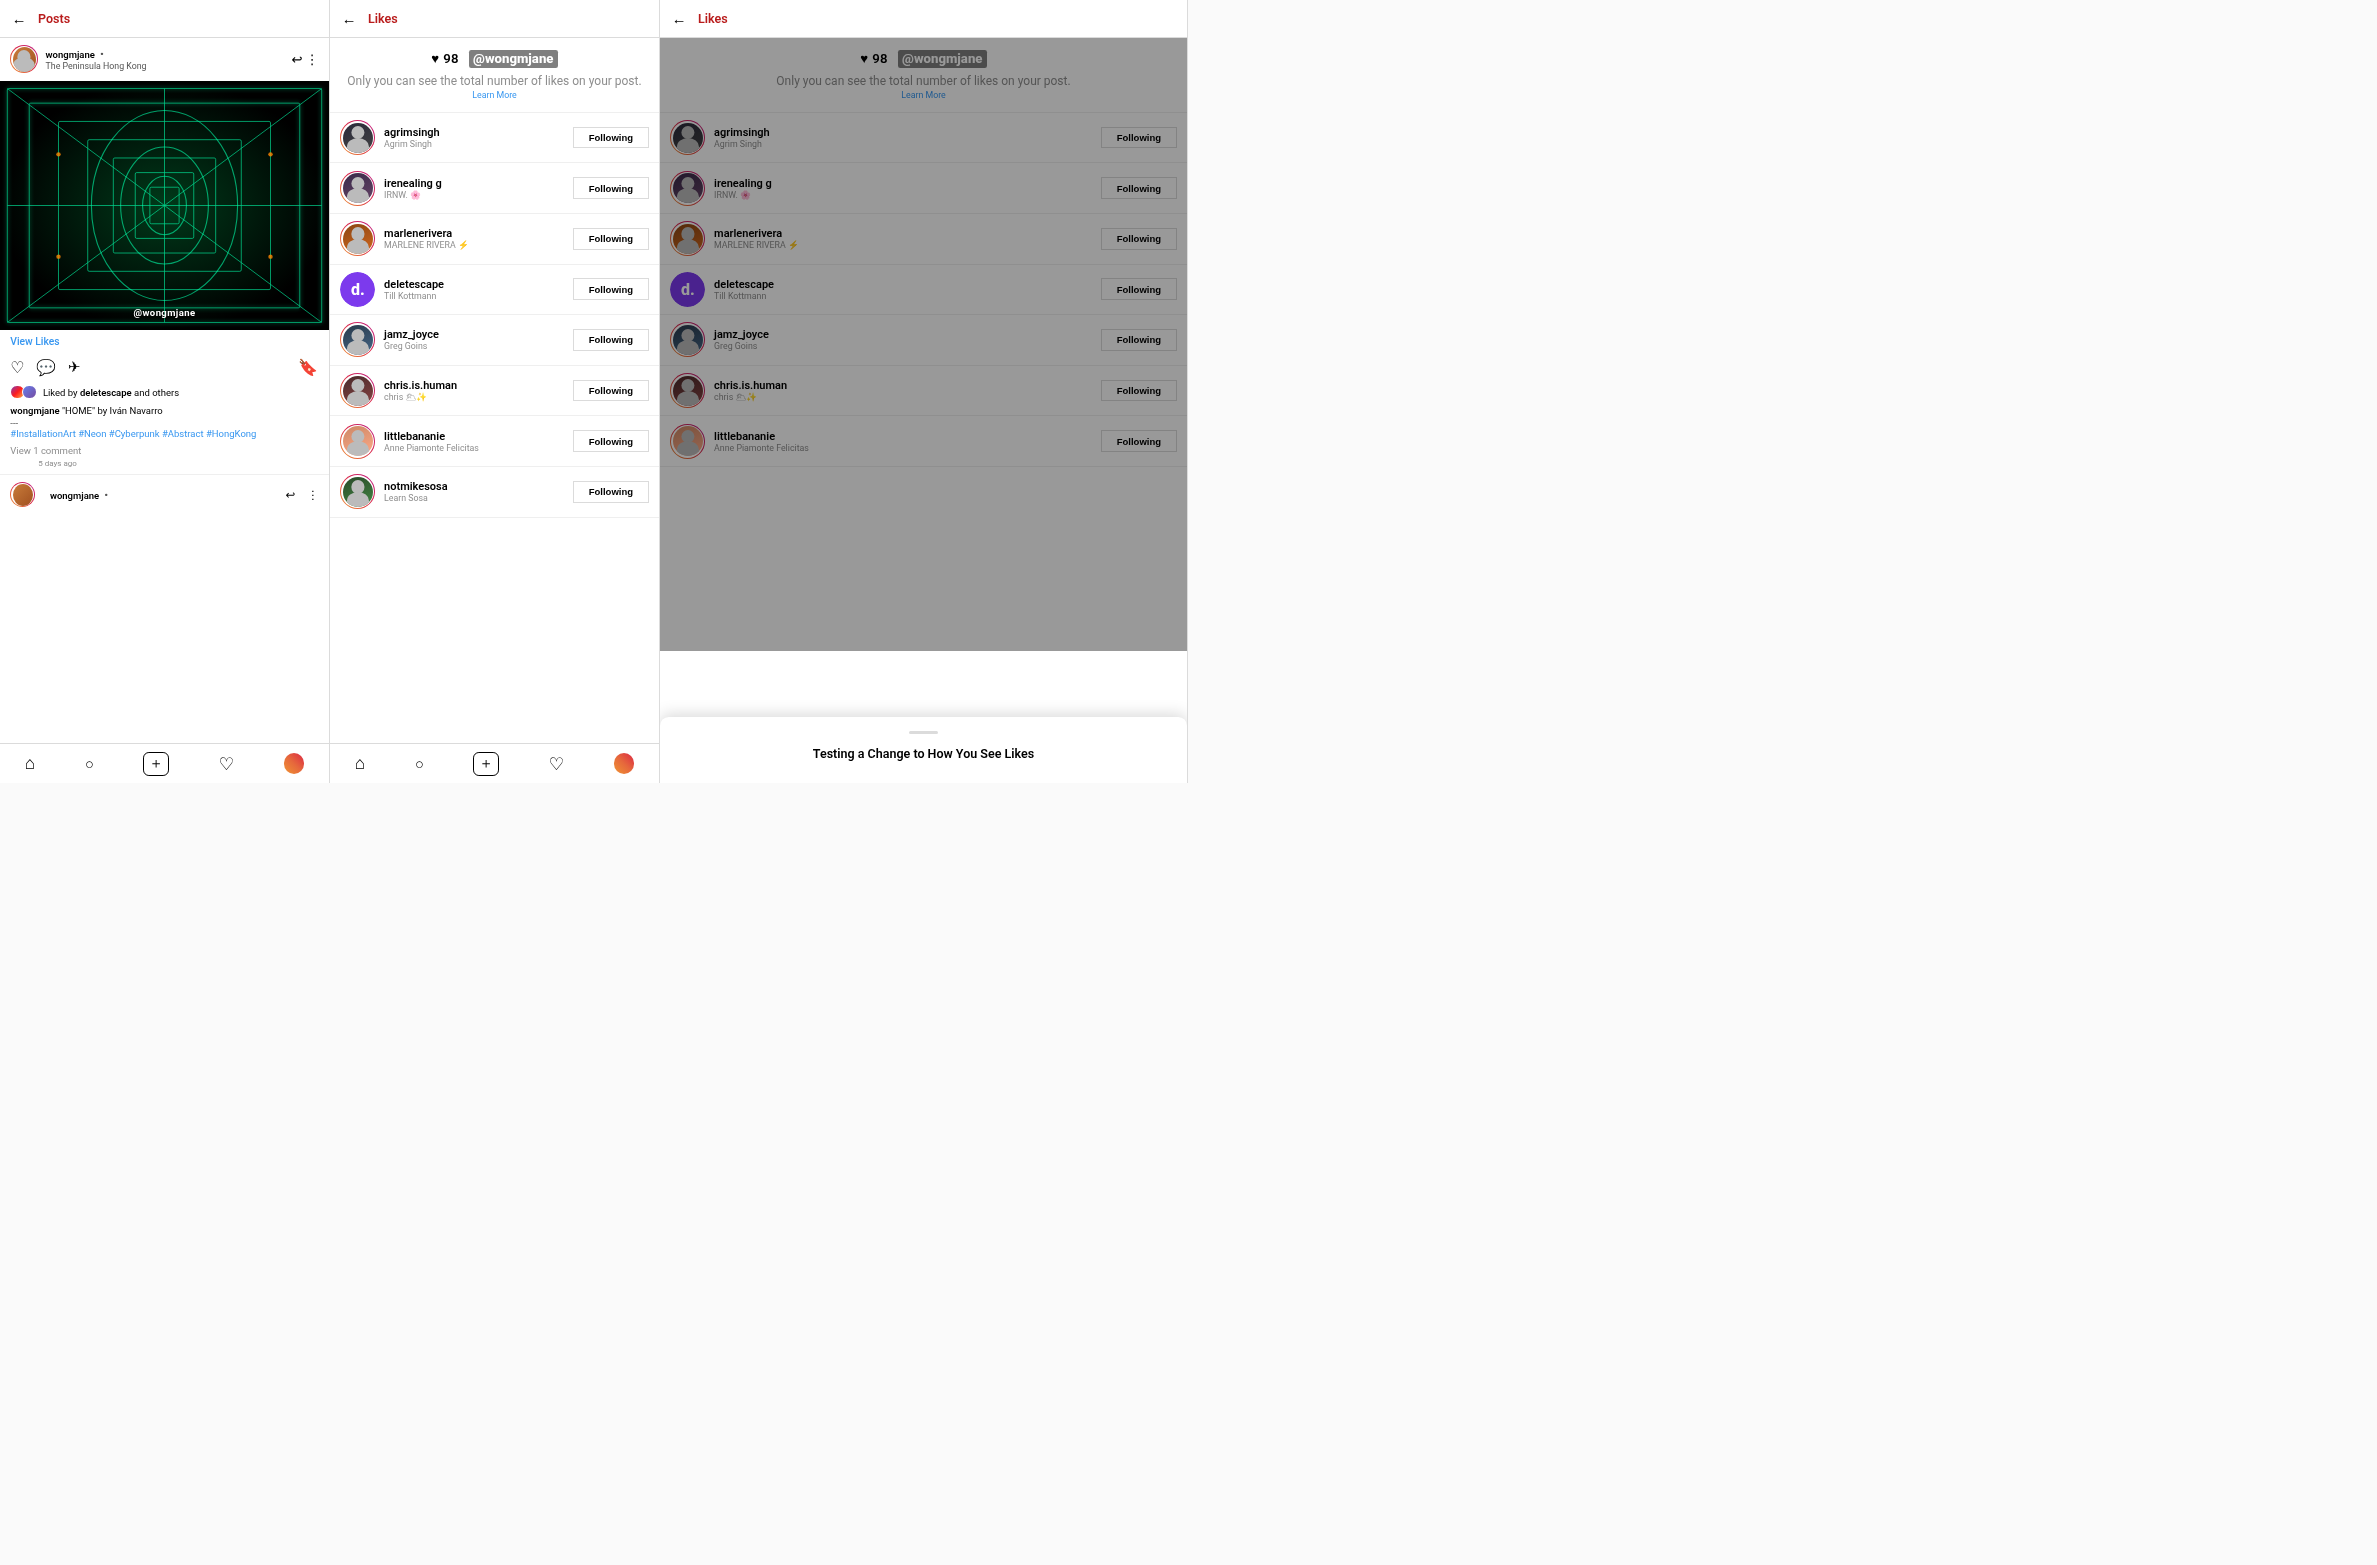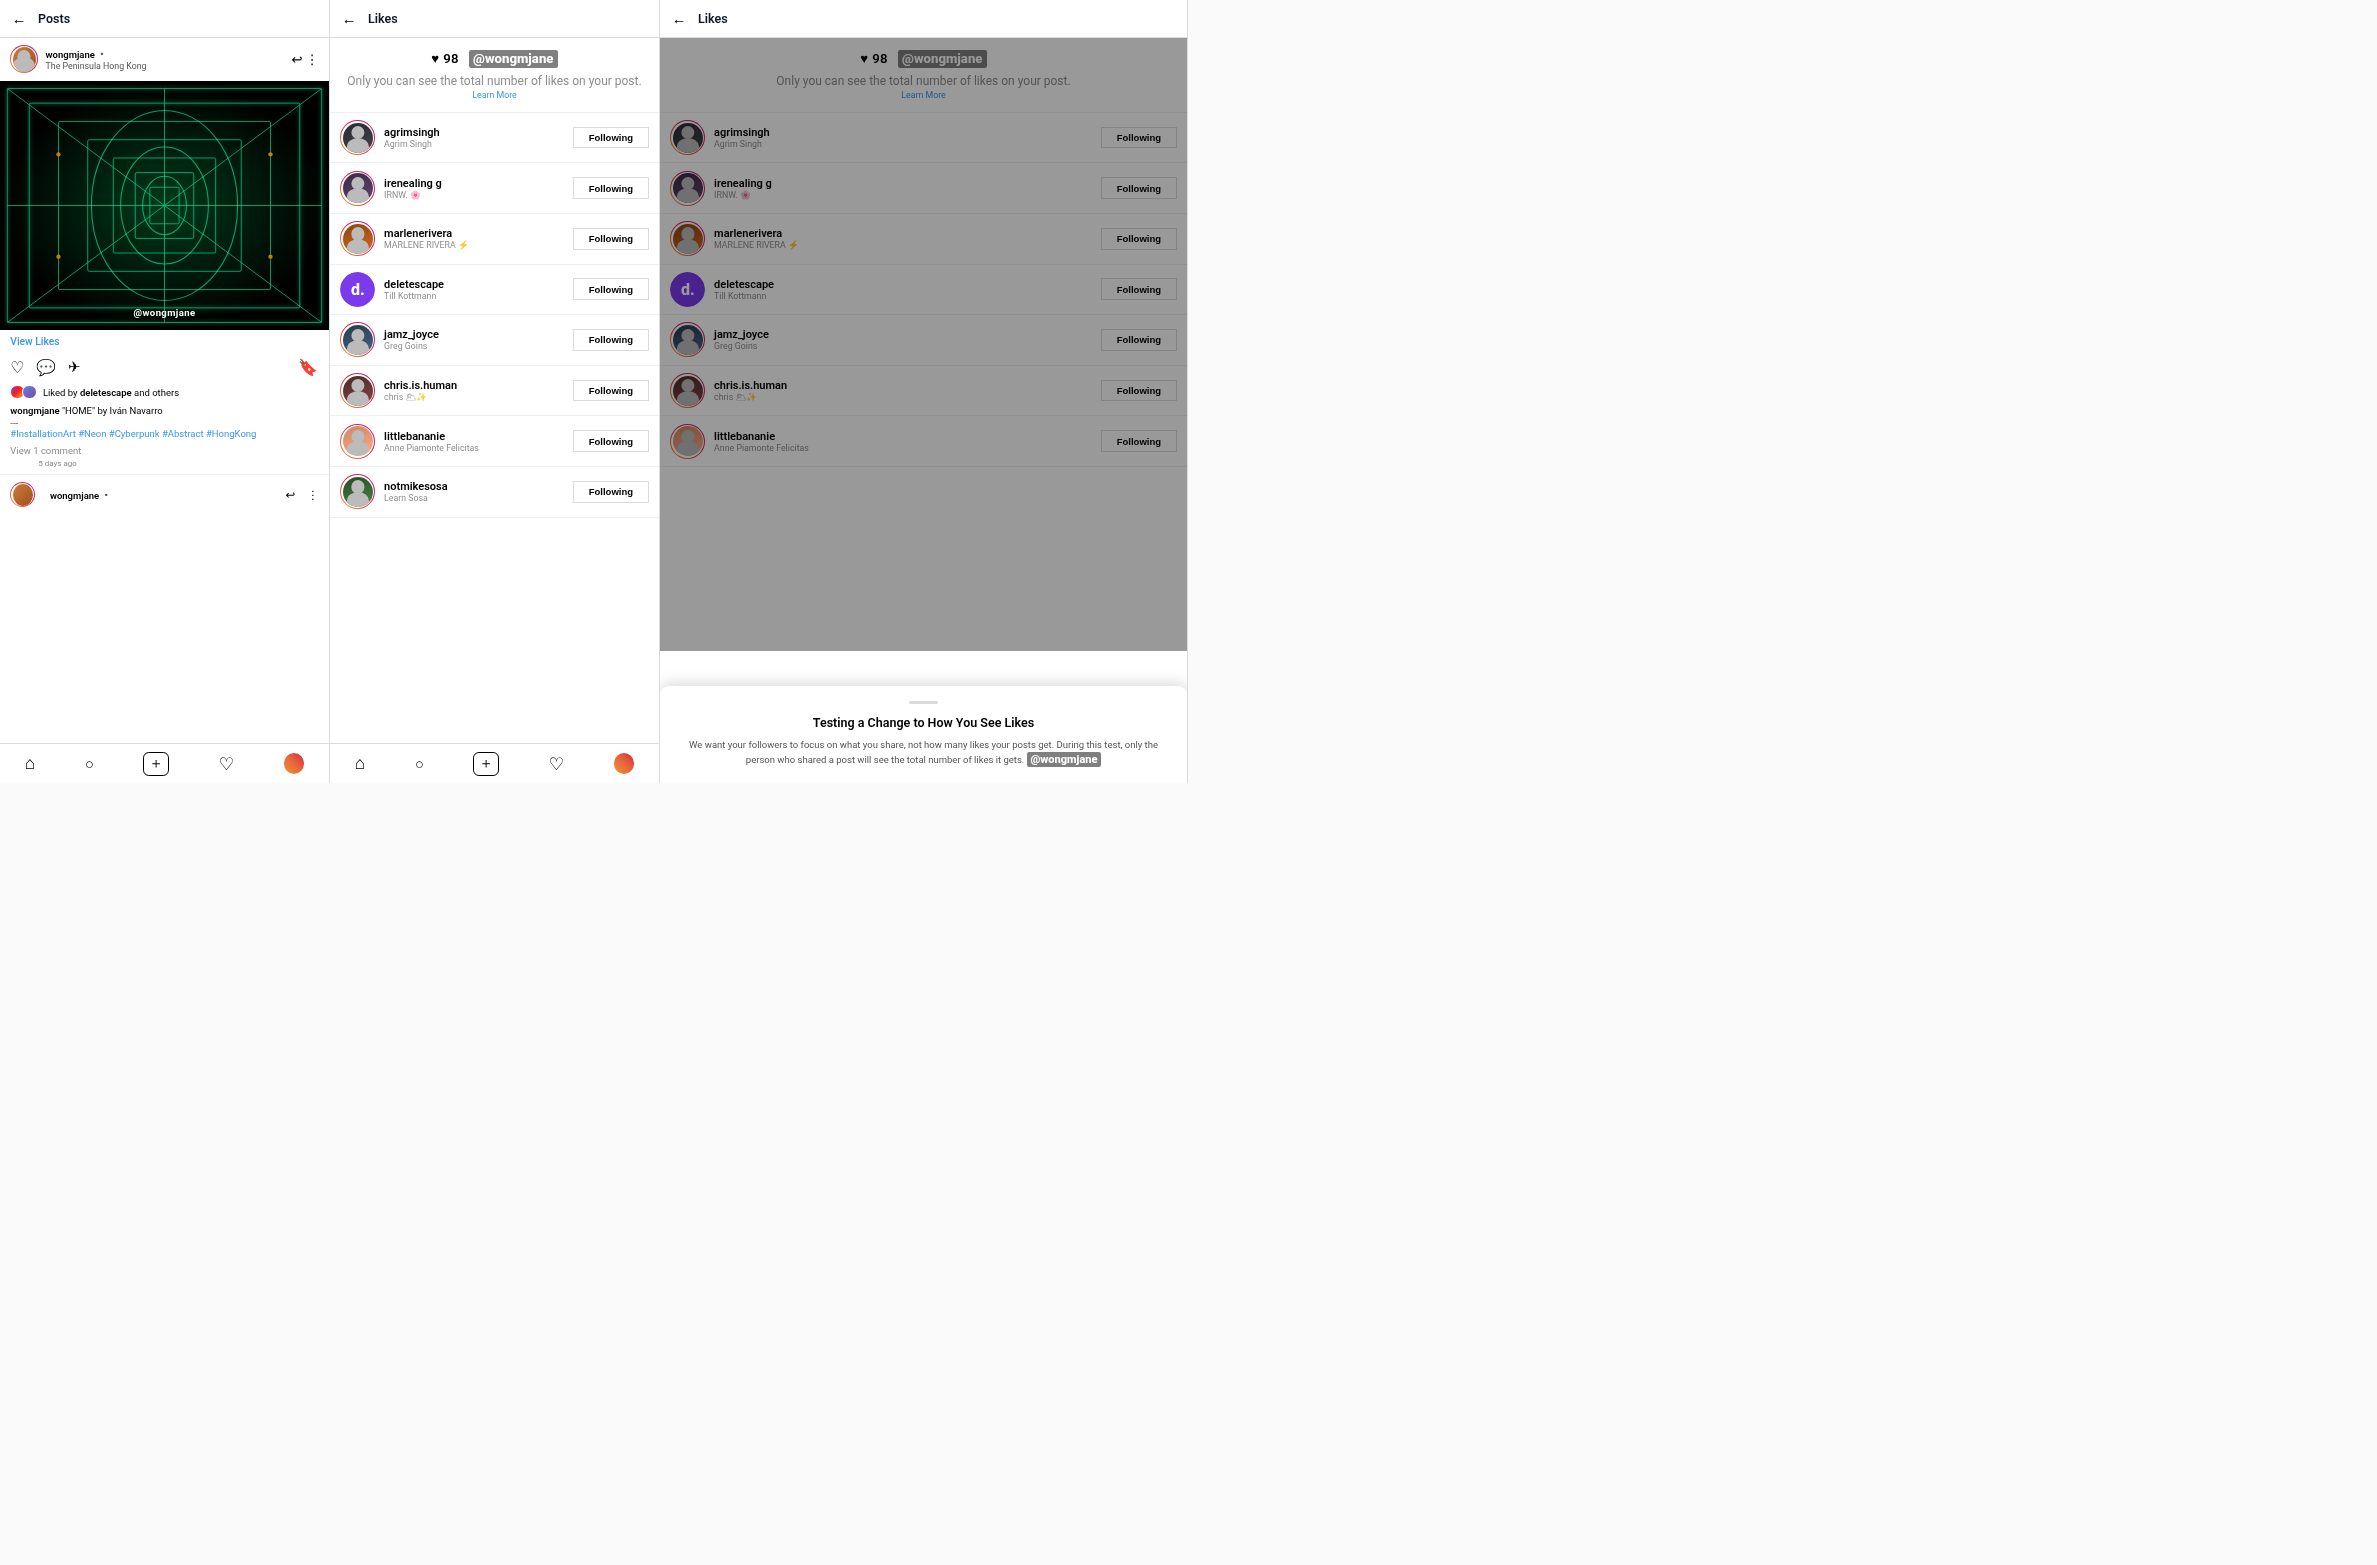--- a/index.html
+++ b/index.html
@@ -34,21 +34,21 @@
     }
     .panel-header .back-icon {
       font-size: 14.7px;
       cursor: pointer;
       margin-right: 11.7px;
       color: #000;
     }
     .panel-header .title {
       font-size: 12.5px;
       font-weight: 600;
-      color: #0f172a;
+      color: #b91c1c;
       flex: 1;
     }
     .panel-header .header-icons {
       display: flex;
       gap: 10.3px;
     }
 
     
     .post-user-row {
       display: flex;
@@ -730,20 +730,16 @@
         </div>
         <button class="following-btn">Following</button>
       </div>
     </div>
 
     <div class="dim-overlay"></div>
 
     <div class="panel-3-overlay">
       <div class="overlay-drag-handle"></div>
       <div class="overlay-title">Testing a Change to How You See Likes</div>
-      <div class="overlay-body">
-        <span>We want your followers to focus on what you share, not how many likes your posts get. During this test, only the person who shared a post will see the total number of likes it gets.</span>
-        <span class="overlay-watermark">@wongmjane</span>
-      </div>
     </div>
   </div>
 </div>
 
 
 </body></html>

